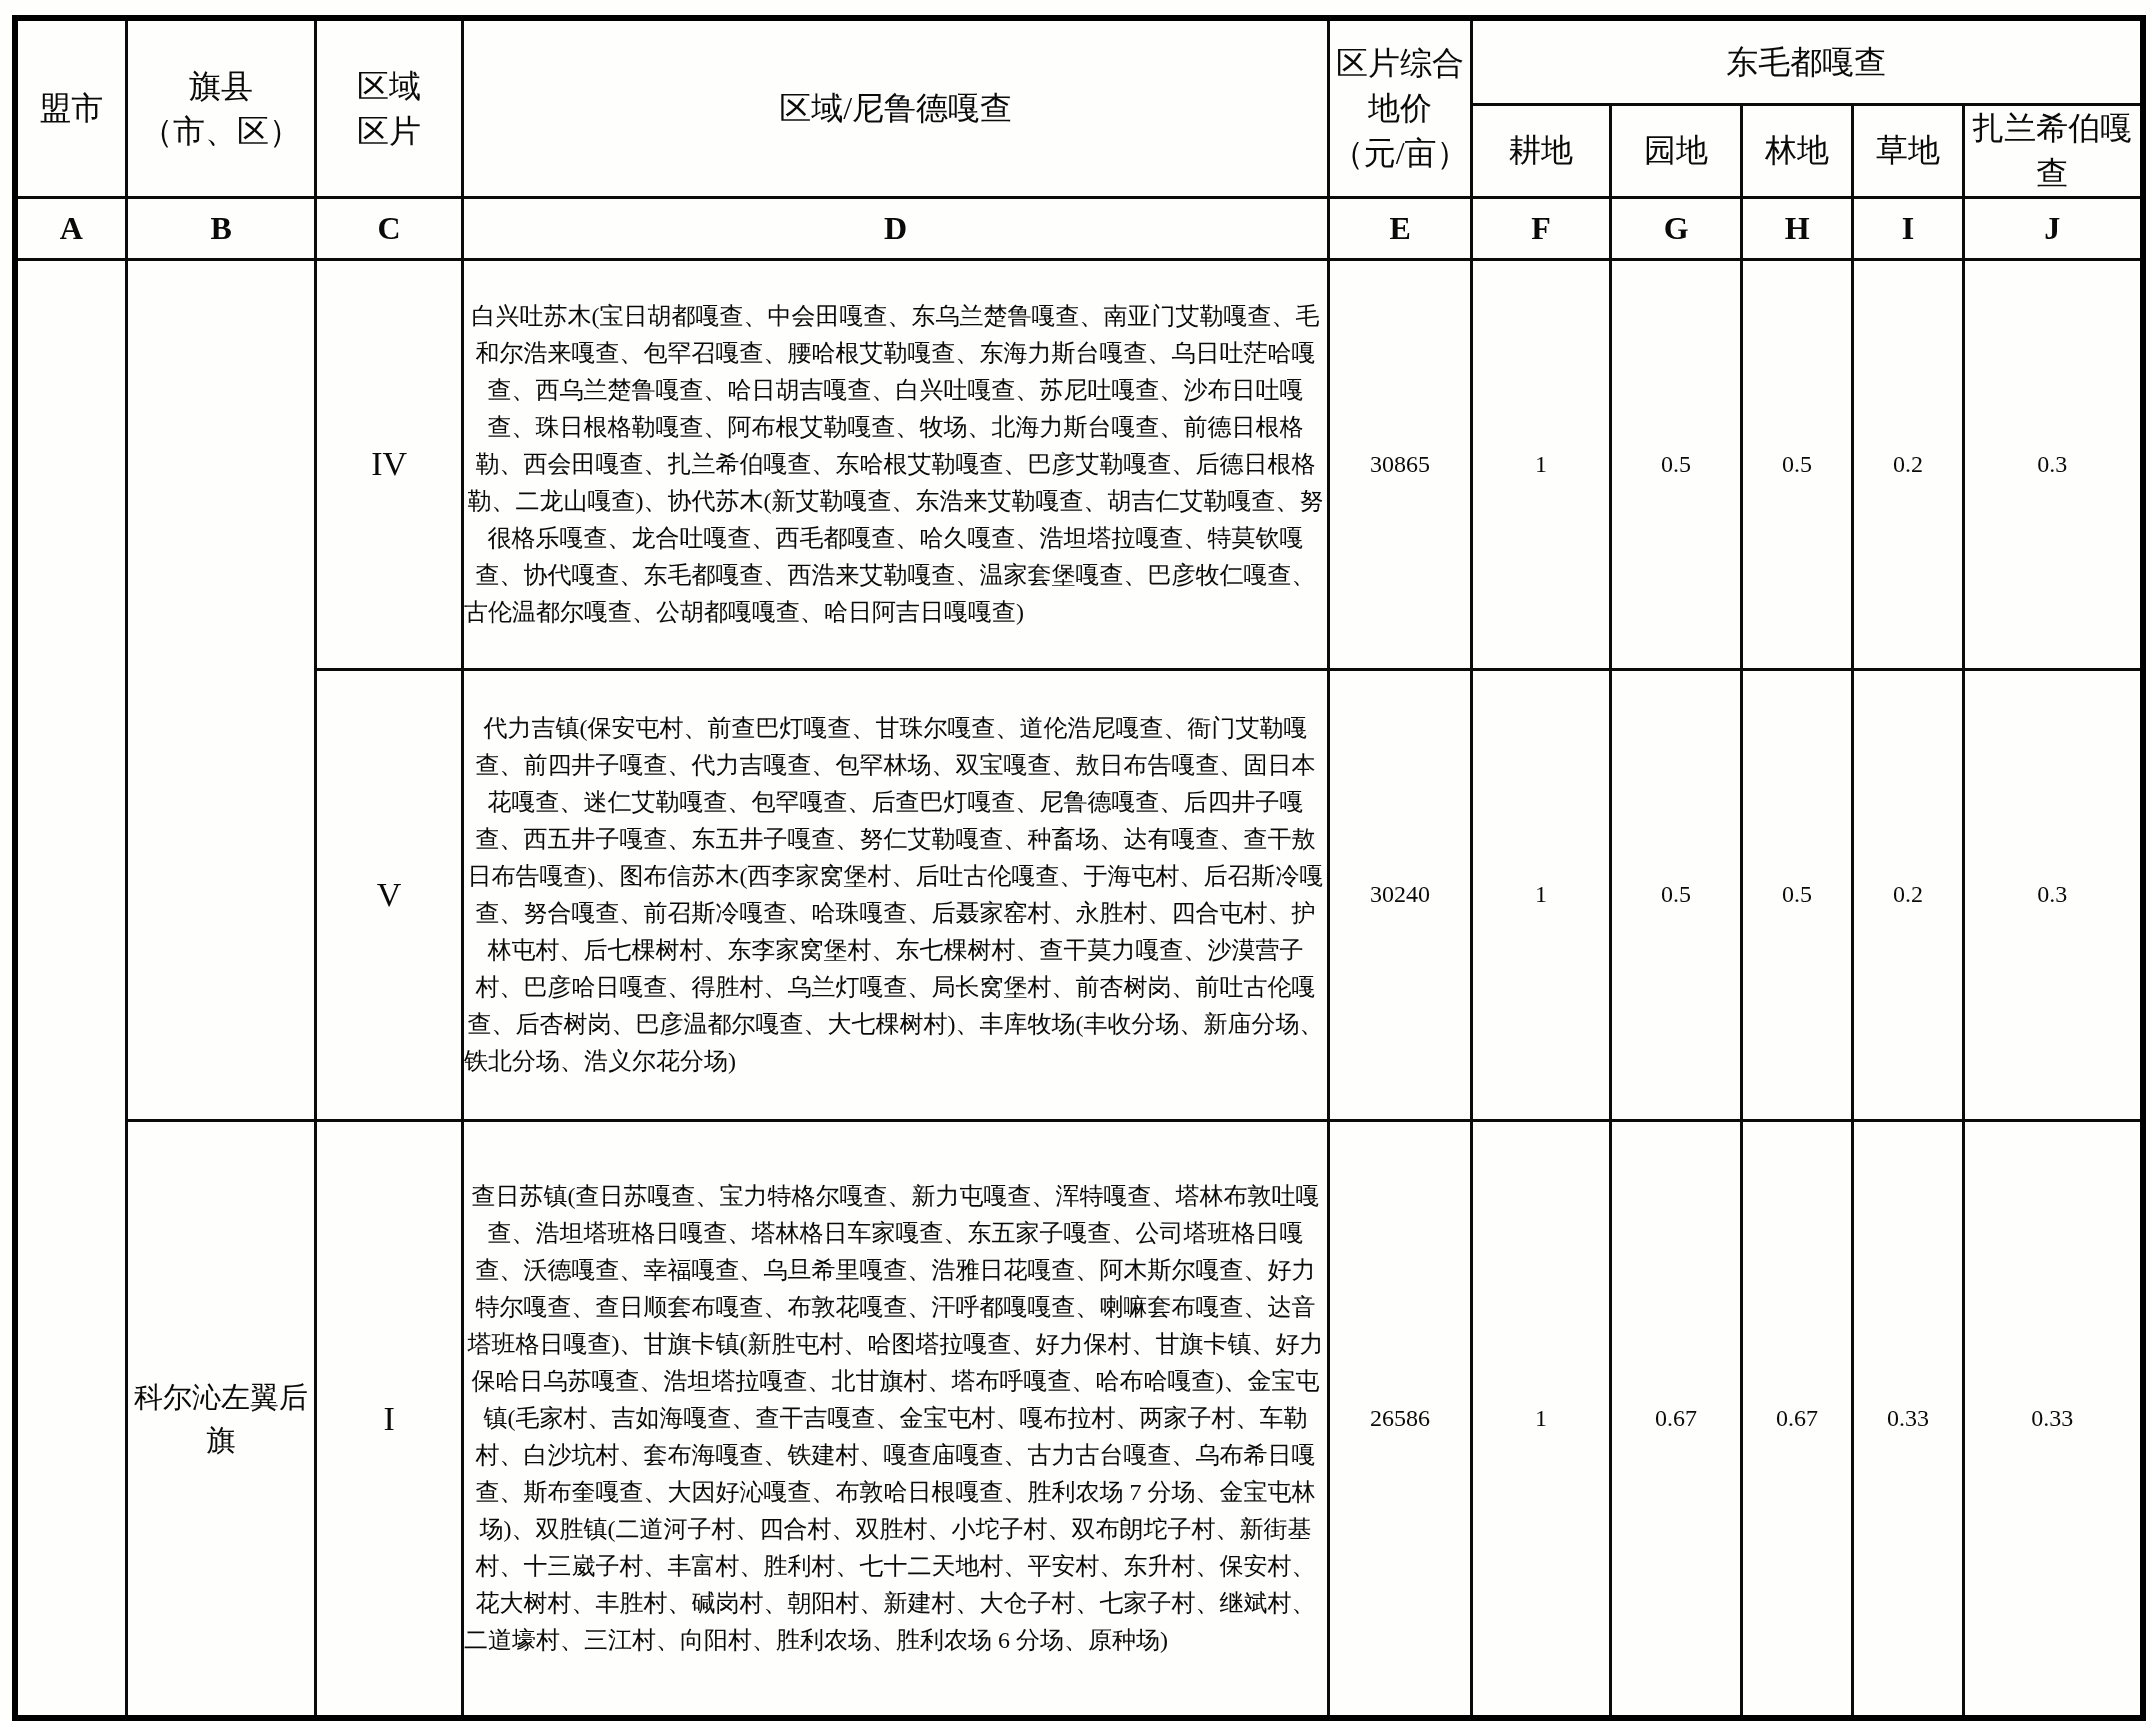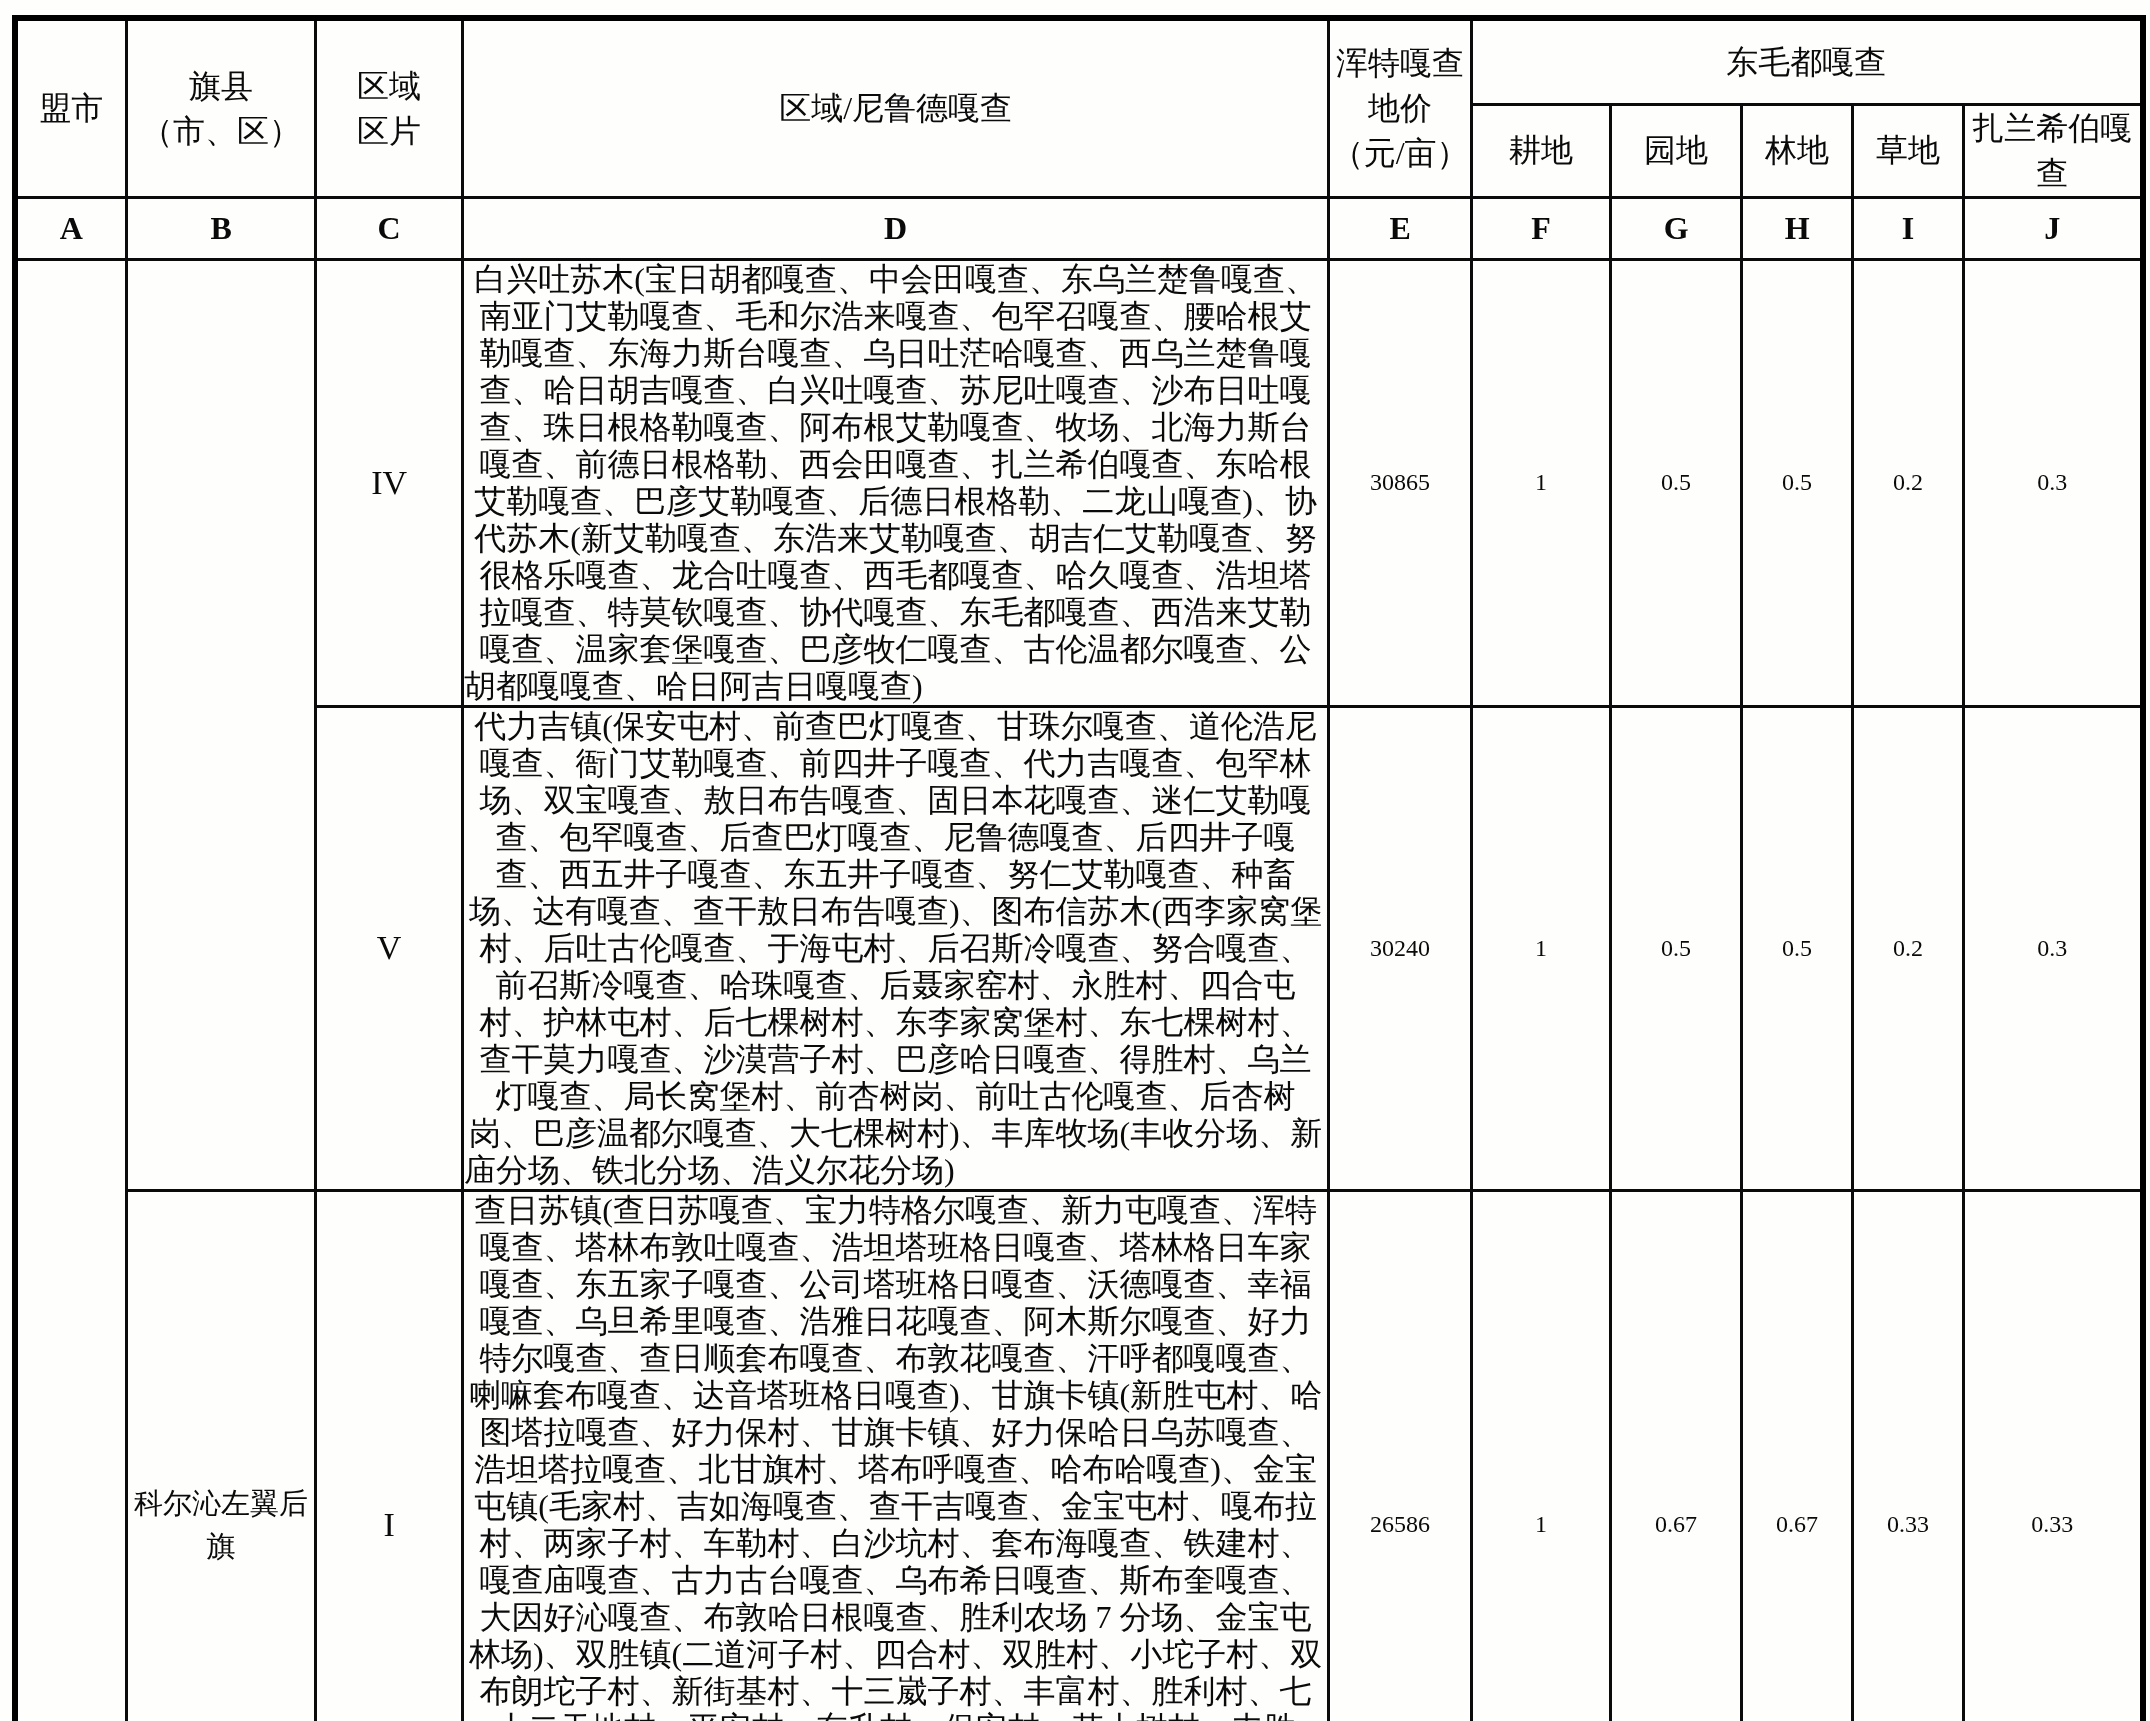--- a/index.html
+++ b/index.html
@@ -47,21 +47,21 @@
   }
   tr.h1 { height: 86px; }
   tr.h2 { height: 83px; }
   tr.letters { height: 62px; }
   tr.row-iv { height: 410px; }
   tr.row-v  { height: 451px; }
   tr.row-i  { height: 598px; }
   td.cell-desc {
     text-align: justify;
     text-align-last: left;
-    font-size: 32px;
+    font-size: 24px;
     line-height: 37px;
     padding: 6.2px 7.7px 6.2px 6.2px;
     vertical-align: middle;
   }
   td.cell-num {
     font-size: 24px;
   }
   td.cell-zone {
     font-size: 34px;
     margin-top: 31px;
@@ -90,21 +90,21 @@
       <col style="width:179px">
     </colgroup>
     <thead>
       <tr class="h1">
         <th rowspan="2">盟市</th>
         <th rowspan="2">旗县
 （市、区）</th>
         <th rowspan="2">区域
 区片</th>
         <th rowspan="2">区域/尼鲁德嘎查</th>
-        <th rowspan="2">浑特嘎查
+        <th rowspan="2">区片综合
 地价
 （元/亩）</th>
         <th colspan="5">东毛都嘎查</th>
       </tr>
       <tr class="h2">
         <th>耕地</th>
         <th>园地</th>
         <th>林地</th>
         <th>草地</th>
         <th>扎兰希伯嘎查</th>

